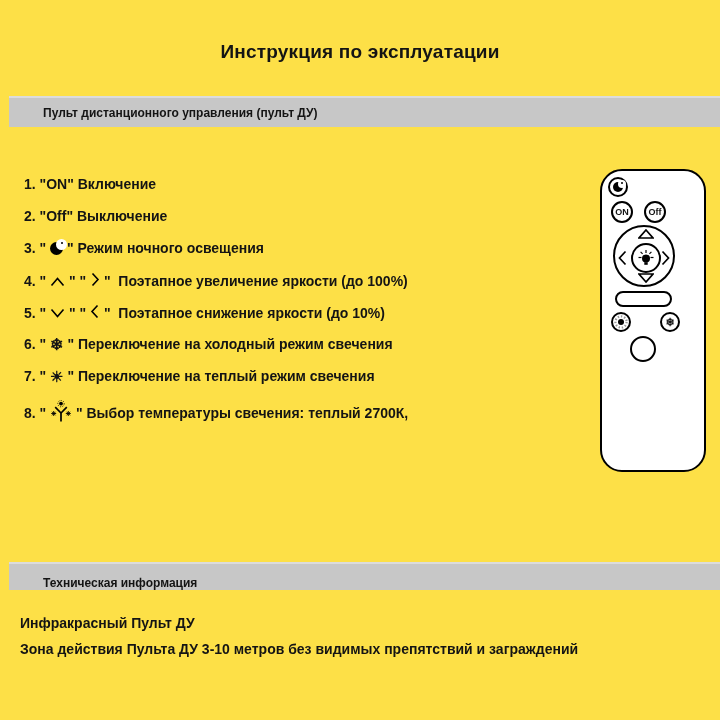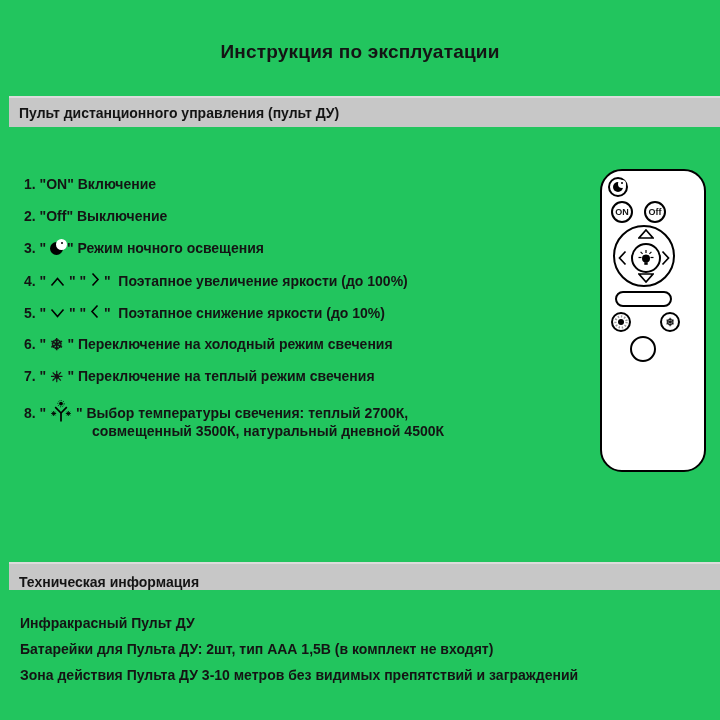--- a/index.html
+++ b/index.html
@@ -1,27 +1,27 @@
 <!DOCTYPE html>
 <html><head>
 <meta charset="utf-8">
 <style>
   html,body{margin:0;padding:0;background:#ffffff;}
   #page{
-    position:relative;width:720px;height:720px;background:#22c55e;overflow:hidden;
+    position:relative;width:720px;height:720px;background:#fde047;overflow:hidden;
     font-family:"Liberation Sans",sans-serif;font-weight:bold;color:#141414;
   }
   .title{
     position:absolute;top:41px;left:0;width:720px;text-align:center;
     font-size:19px;letter-spacing:.2px;
   }
   .bar{
     position:absolute;left:9px;width:711px;background:#c7c7c7;
     border-top:2px solid #dcdcdc;box-sizing:border-box;
-    display:flex;align-items:center;font-size:14px;
+    display:flex;align-items:center;font-size:12px;padding-left:24px;
   }
   .bar .bar-label{padding-left:10px;}
   .bar1{top:96px;height:31px;}
   .bar2{top:562px;height:28px;align-items:flex-end;}
 
   
   .list{position:absolute;top:176px;left:24px;width:565px;font-size:14px;}
   .li{height:16px;line-height:16px;margin-bottom:16px;white-space:pre;}
   .li.multiline{height:auto;white-space:normal;}
   .li .seg{white-space:pre;}
@@ -108,21 +108,21 @@
             <line x1="3.7" y1="11" x2="3.7" y2="16"></line>
             <line x1="2" y1="11.8" x2="5.5" y2="15.3"></line>
             <line x1="5.5" y1="11.8" x2="2" y2="15.3"></line>
           </g>
           <g stroke="#000" stroke-width="0.9">
             <line x1="15.8" y1="13.5" x2="20.8" y2="13.5"></line>
             <line x1="18.3" y1="11" x2="18.3" y2="16"></line>
             <line x1="16.6" y1="11.8" x2="20.1" y2="15.3"></line>
             <line x1="20.1" y1="11.8" x2="16.6" y2="15.3"></line>
           </g>
-        </svg><span class="seg"> " Выбор температуры свечения: теплый 2700К,</span><span class="line2">совмещенный 3500К, натуральный дневной 4500К</span></div>
+        </svg><span class="seg"> " Выбор температуры свечения: теплый 2700К,</span></div>
   </div>
 
   <div class="remote">
     <div class="remote-body"></div>
     <div class="rbtn btn-moon">
         <span class="moon"></span>
       </div>
     <div class="rbtn btn-on">
         <span>ON</span>
       </div>
@@ -168,17 +168,16 @@
       </div>
     <div class="rbtn btn-blank"></div>
   </div>
 
   <div class="bar bar2">
       <span class="bar-label">Техническая информация</span>
     </div>
 
   <div class="tech">
     <div class="tech-line">Инфракрасный Пульт ДУ</div>
-    <div class="tech-line">Батарейки для Пульта ДУ: 2шт, тип ААА 1,5В (в комплект не входят)</div>
     <div class="tech-line">Зона действия Пульта ДУ 3-10 метров без видимых препятствий и заграждений</div>
   </div>
 
 </div>
 
 </body></html>

